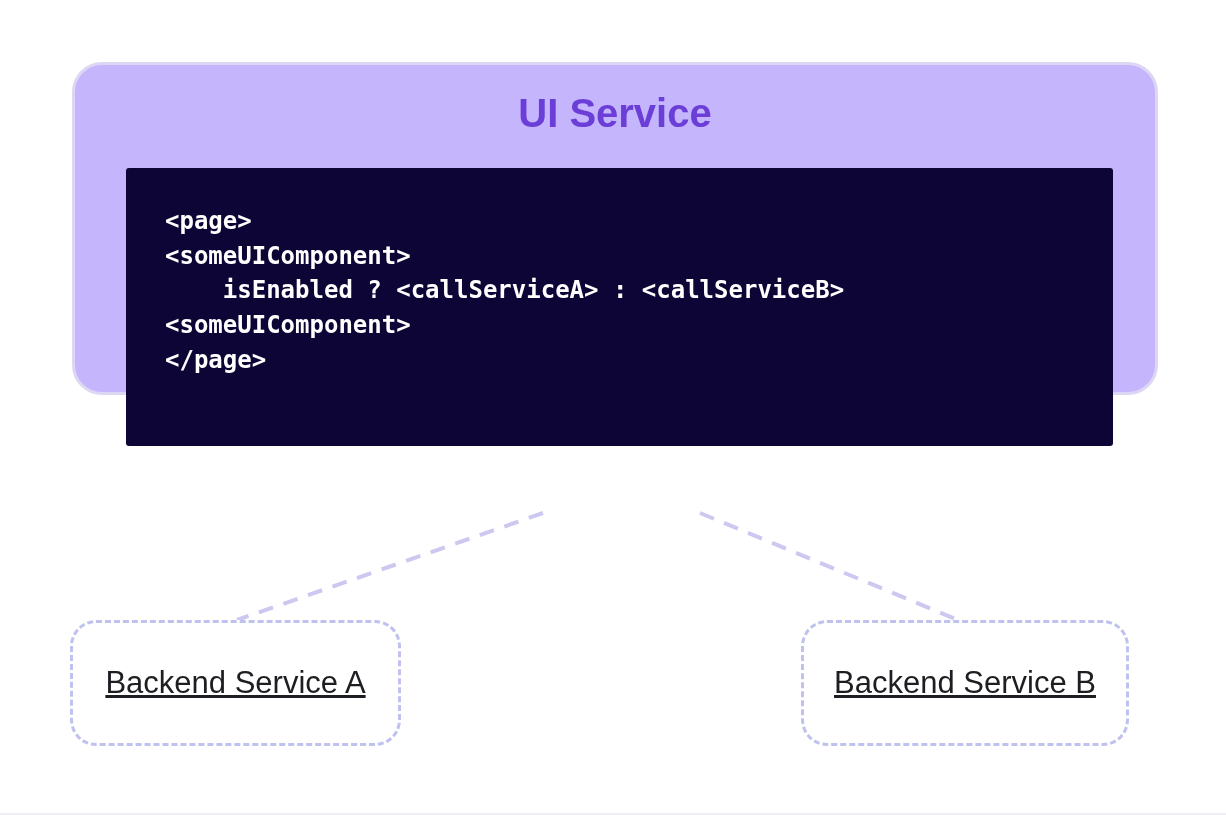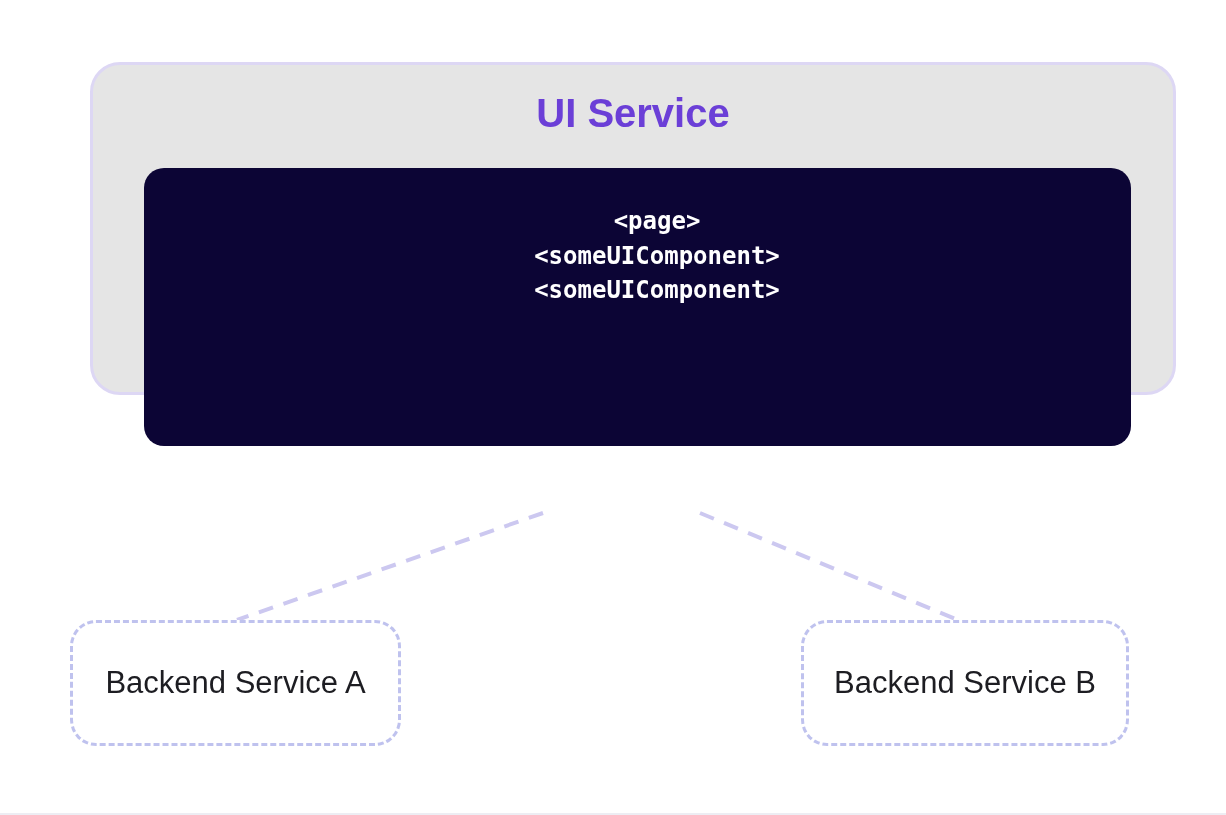--- a/index.html
+++ b/index.html
@@ -14,44 +14,42 @@
     font-family: "Liberation Sans", sans-serif;
     overflow: hidden;
   }
   .ui-card {
     position: absolute;
     left: 72px;
     top: 62px;
     width: 1086px;
     height: 333px;
     box-sizing: border-box;
-    background: #e5e5e5;
+    background: #c4b5fd;
     border: 3px solid var(--border-soft, #ddd7f4);
     border-radius: 30px;
-    margin-left: 18px;
   }
   .ui-title {
     margin-top: 26px;
     text-align: center;
     font-size: 40px;
     font-weight: bold;
     color: var(--accent, #6b3fd7);
   }
   .code-block {
     position: absolute;
     left: 51px;
     top: 103px;
     width: 987px;
     height: 278px;
     box-sizing: border-box;
     background: var(--code-bg, #0c0535);
-    border-radius: 20px;
+    border-radius: 3px;
     padding: 36px 0 0 39px;
     overflow: hidden;
-    text-align: center;
   }
   .code-line {
     font-family: "DejaVu Sans Mono", monospace;
     font-weight: bold;
     font-size: 24px;
     line-height: 34.7px;
     color: #ffffff;
     white-space: pre;
   }
   .tok-plain { color: #ffffff; }
@@ -72,20 +70,21 @@
     border-radius: 26px;
     display: flex;
     align-items: center;
     justify-content: center;
   }
   .backend-a { left: 70px;  top: 620px; width: 331px; height: 126px; }
   .backend-b { left: 801px; top: 620px; width: 328px; height: 126px; }
   .backend-label {
     font-size: 31px;
     color: #1d1d22;
+    text-decoration: underline;
   }
   .bottom-divider {
     position: absolute;
     left: 0;
     bottom: 0;
     width: 1226px;
     height: 2px;
     background: #ededf3;
   }
 </style>
@@ -95,21 +94,23 @@
 <svg class="connectors" viewBox="0 0 1226 815">
   <line x1="543" y1="513" x2="237" y2="620" style="stroke:var(--dash-soft,#ccc8f0); stroke-width:4; stroke-dasharray:15 11; fill:none;"></line>
   <line x1="700" y1="513" x2="958" y2="620" style="stroke:var(--dash-soft,#ccc8f0); stroke-width:4; stroke-dasharray:15 11; fill:none;"></line>
 </svg>
 
 <div class="ui-card">
   <div class="ui-title">UI Service</div>
   <div class="code-block">
       <div class="code-line"><span class="tok-plain">&lt;page&gt;</span></div>
       <div class="code-line"><span class="tok-plain">&lt;someUIComponent&gt;</span></div>
+      <div class="code-line"><span class="tok-plain">    isEnabled ? &lt;callServiceA&gt; : &lt;callServiceB&gt;</span></div>
       <div class="code-line"><span class="tok-plain">&lt;someUIComponent&gt;</span></div>
+      <div class="code-line"><span class="tok-plain">&lt;/page&gt;</span></div>
     </div>
 </div>
 
 <div class="backend-box backend-a">
   <span class="backend-label">Backend Service A</span>
 </div>
 
 <div class="backend-box backend-b">
   <span class="backend-label">Backend Service B</span>
 </div>

